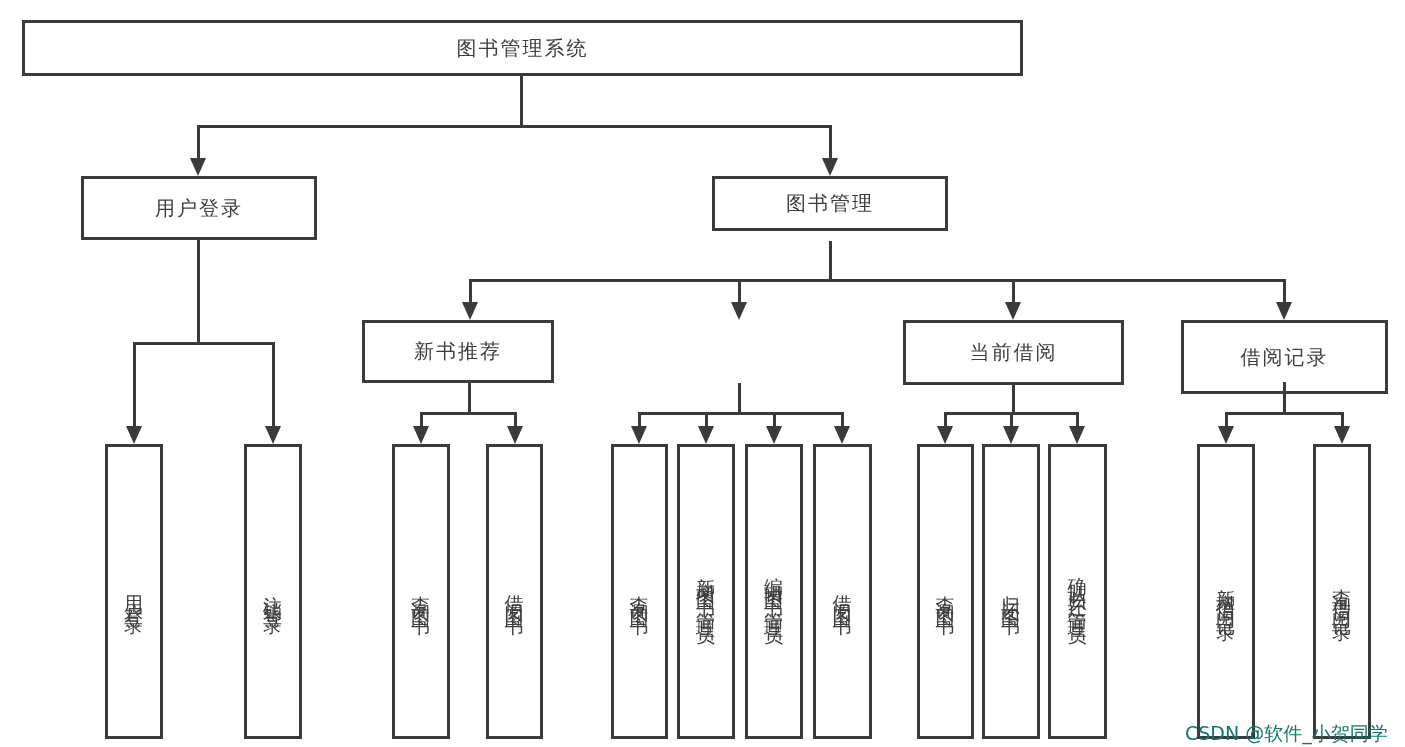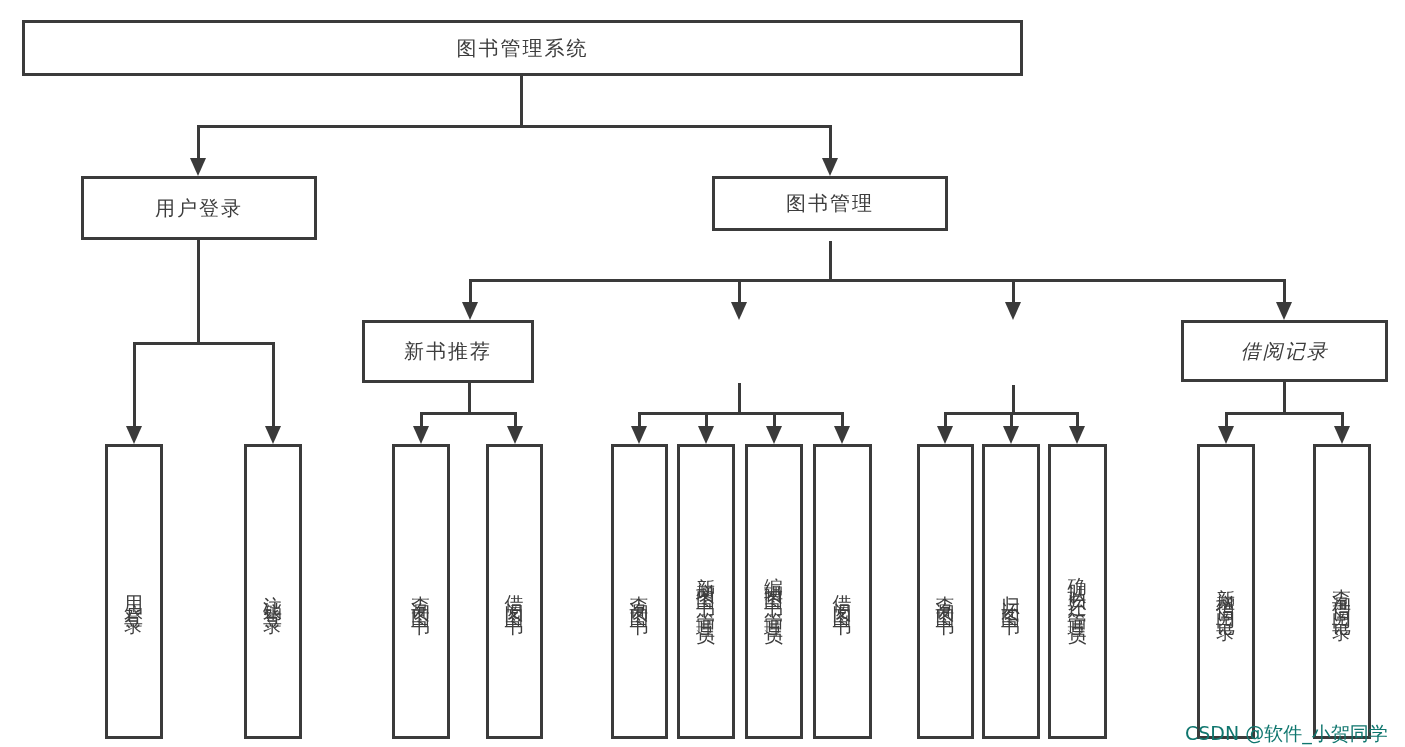--- a/index.html
+++ b/index.html
@@ -75,22 +75,23 @@
   <div class="hline" style="left:469px; top:272px; width:817px;"></div>
   <div class="vline" style="left:469px; top:272px; height:23px;"></div>
   <div class="arrowhead" style="left:462px; top:295px;"></div>
   <div class="vline" style="left:738px; top:272px; height:23px;"></div>
   <div class="arrowhead" style="left:731px; top:295px;"></div>
   <div class="vline" style="left:1012px; top:272px; height:23px;"></div>
   <div class="arrowhead" style="left:1005px; top:295px;"></div>
   <div class="vline" style="left:1283px; top:272px; height:23px;"></div>
   <div class="arrowhead" style="left:1276px; top:295px;"></div>
 
-  <div class="box h-label" style="left:362px; top:313px; width:172px; height:63px;">新书推荐</div>
-  <div class="box h-label" style="left:1181px; top:313px; width:207px; height:62px;font-style:italic;">借阅记录</div>
+  <div class="box h-label" style="left:362px; top:313px; width:192px; height:63px;">新书推荐</div>
+  <div class="box h-label" style="left:903px; top:313px; width:221px; height:65px;">当前借阅</div>
+  <div class="box h-label" style="left:1181px; top:313px; width:207px; height:74px;">借阅记录</div>
 
   <div class="vline" style="left:468px; top:376px; height:31px;"></div>
   <div class="hline" style="left:420px; top:405px; width:97px;"></div>
   <div class="vline" style="left:420px; top:405px; height:14px;"></div>
   <div class="arrowhead" style="left:413px; top:419px;"></div>
   <div class="vline" style="left:514px; top:405px; height:14px;"></div>
   <div class="arrowhead" style="left:507px; top:419px;"></div>
 
   <div class="vline" style="left:738px; top:376px; height:31px;"></div>
   <div class="hline" style="left:638px; top:405px; width:206px;"></div>

